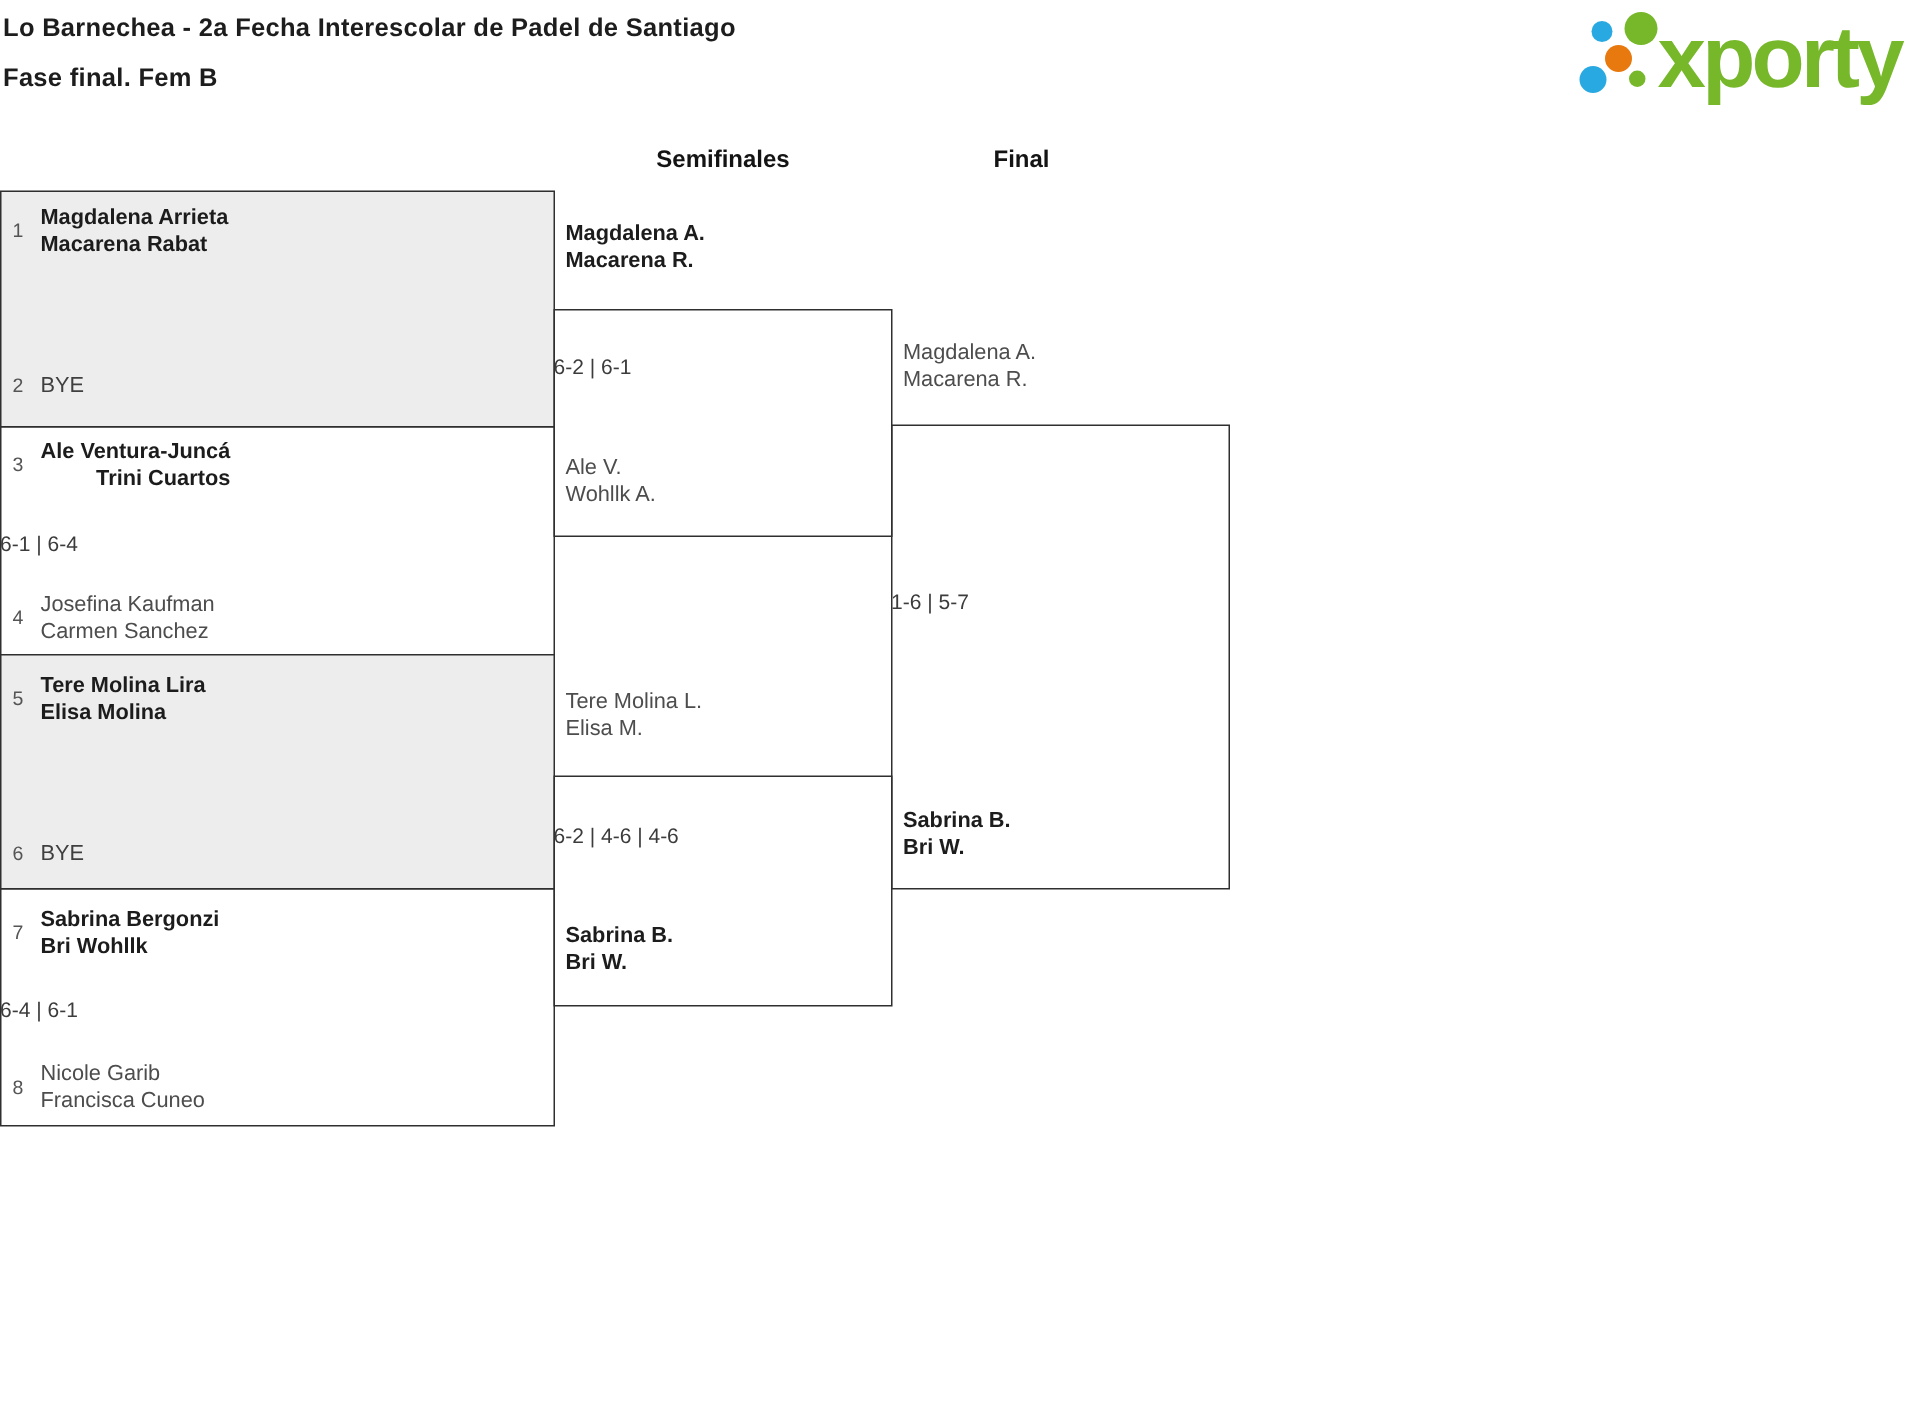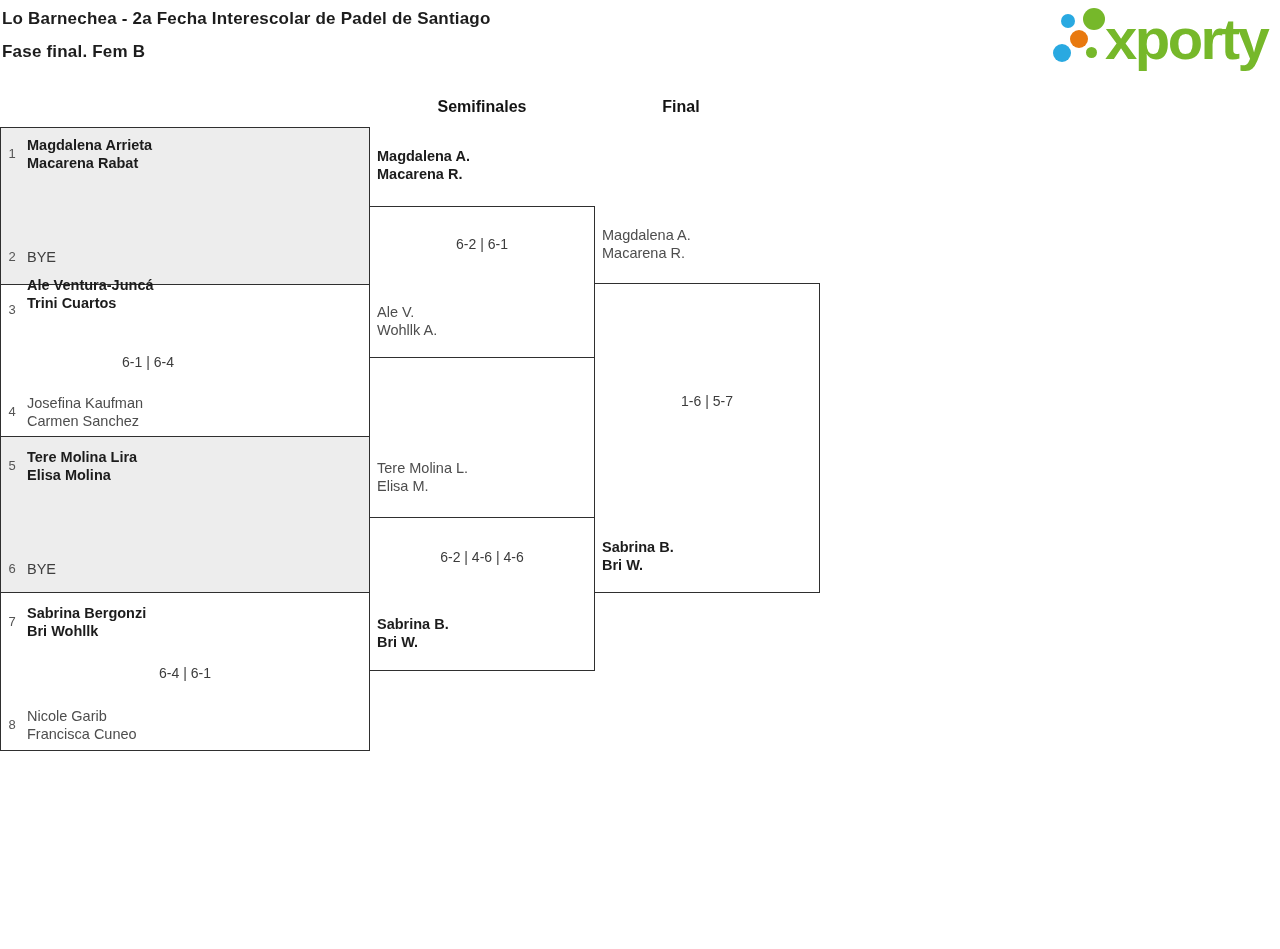--- a/index.html
+++ b/index.html
@@ -25,21 +25,21 @@
   
   .box{border:1px solid var(--box_border,#2f2f2f);box-sizing:border-box;background:transparent;}
   .box.shaded{background:var(--box_fill,#ededed);}
 
   
   .names{font-size:14.5px;line-height:18px;color:var(--loser_text,#4d4d4d);white-space:nowrap;}
   .names.winner{font-weight:bold;color:var(--winner_text,#1c1c1c);}
   .names.bye{color:#3f3f3f;}
 
   .seed{width:20px;text-align:center;font-size:13px;line-height:18px;color:#555;}
-  .score{text-align:center;font-size:14px;line-height:16px;color:var(--score_text,#3c3c3c);white-space:nowrap;}
+  .score{text-align:left;font-size:14px;line-height:16px;color:var(--score_text,#3c3c3c);white-space:nowrap;}
 </style>
 </head>
 <body>
 
 <div id="page">
 
   <div class="title abs" style="left:2px;top:2px;">
     <div>Lo Barnechea - 2a Fecha Interescolar de Padel de Santiago</div>
     <div>Fase final. Fem B</div>
   </div>
@@ -69,21 +69,21 @@
     <div>Magdalena Arrieta</div>
     <div>Macarena Rabat</div>
   </div>
   <div class="seed abs" style="left:2px;top:248px;">2</div>
   <div class="names bye abs" style="left:27px;top:248px;">
     <div>BYE</div>
     <div></div>
   </div>
 
   <div class="seed abs" style="left:2px;top:301px;">3</div>
-  <div class="names winner abs" style="left:27px;top:276px;">
+  <div class="names winner abs" style="left:27px;top:292px;text-align:right;">
     <div>Ale Ventura-Juncá</div>
     <div>Trini Cuartos</div>
   </div>
   <div class="score abs" style="left:0;top:354px;width:296px;">6-1 | 6-4</div>
   <div class="seed abs" style="left:2px;top:403px;">4</div>
   <div class="names abs" style="left:27px;top:394px;">
     <div>Josefina Kaufman</div>
     <div>Carmen Sanchez</div>
   </div>
 

